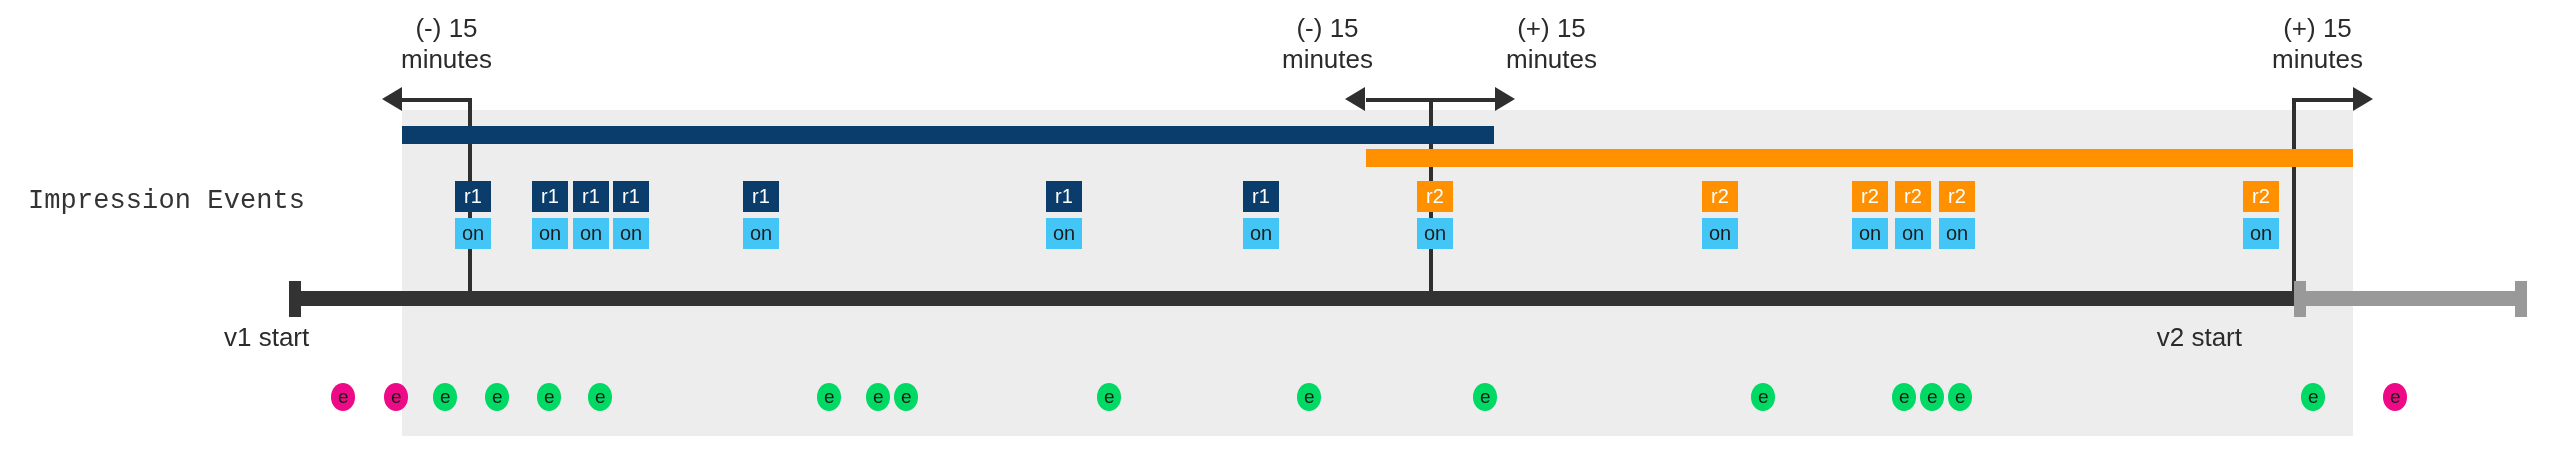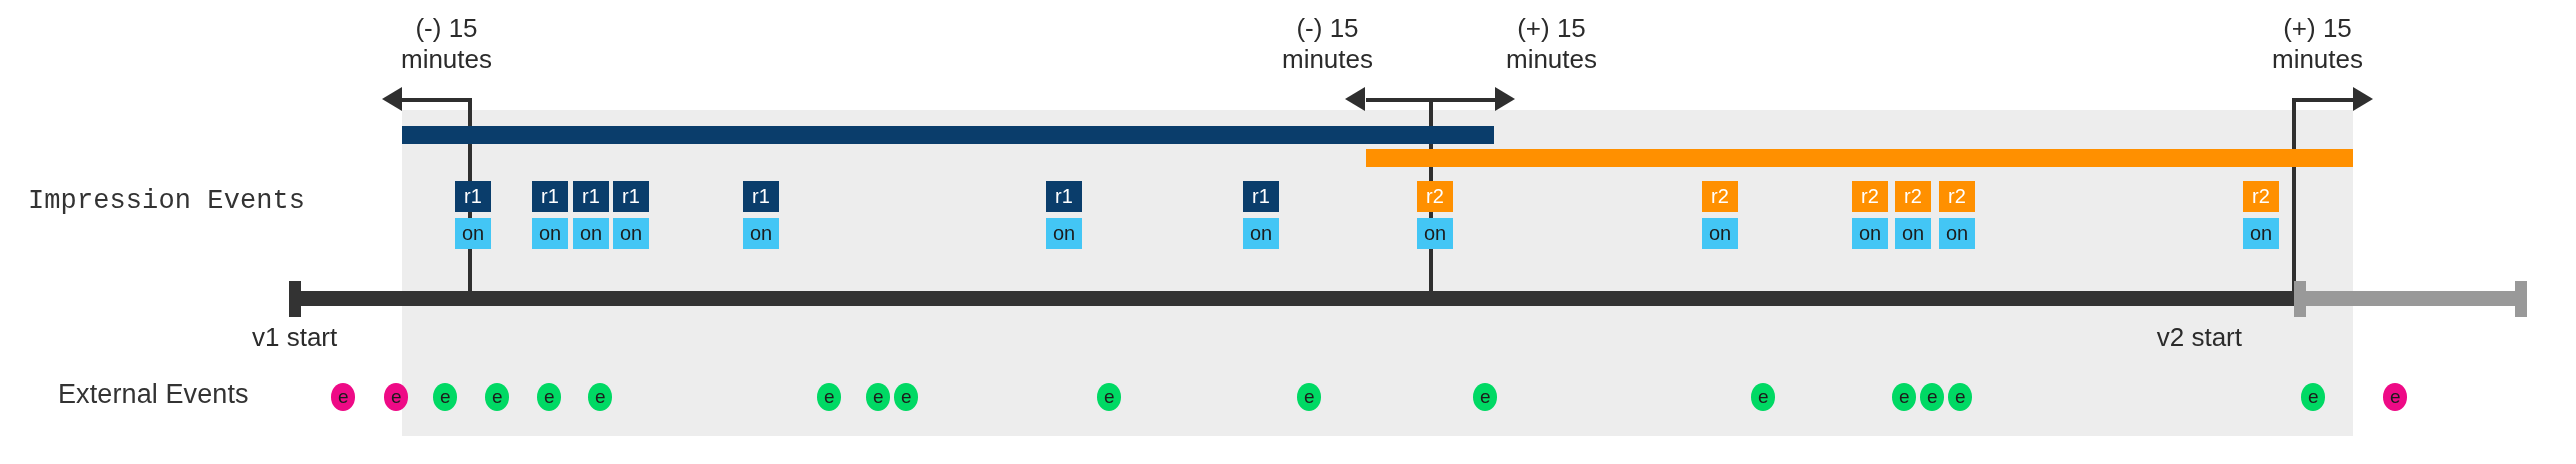--- a/index.html
+++ b/index.html
@@ -119,21 +119,20 @@
   }
 </style>
 </head>
 <body>
 
 <div id="stage">
 
   <div class="shade-band" id="shade-band" style="left: 402px; top: 110px; width: 1951px; height: 326px; background: rgb(237, 237, 237);"></div>
 
   <div class="row-label" id="impression-row-label" style="left:28px; top:186px;font-family:Liberation Mono, monospace;">Impression Events</div>
-  <div class="row-label" id="external-row-label" style="left:58px; top:379px;">External Events</div>
 
   <div id="callout-layer">
       <div class="callout" style="left: 357px; top: 13px;">(-) 15
 minutes</div>
       <div class="callout" style="left: 1238px; top: 13px;">(-) 15
 minutes</div>
       <div class="callout" style="left: 1462px; top: 13px;">(+) 15
 minutes</div>
       <div class="callout" style="left: 2228px; top: 13px;">(+) 15
 minutes</div>
@@ -183,21 +182,21 @@
       <div class="badge" style="left: 2243px; top: 181px; background: rgb(255, 144, 0);">r2</div>
       <div class="badge on" style="left: 2243px; top: 218px;">on</div>
     </div>
 
   <div id="axis-layer">
       <div class="axis-seg" style="left: 289px; top: 291px; width: 2005px; background: rgb(51, 51, 51);"></div>
       <div class="axis-seg" style="left: 2294px; top: 291px; width: 233px; background: rgb(153, 153, 153);"></div>
       <div class="axis-cap" style="left: 289px; top: 281px; background: rgb(51, 51, 51);"></div>
       <div class="axis-cap" style="left: 2294px; top: 281px; background: rgb(153, 153, 153);"></div>
       <div class="axis-cap" style="left: 2515px; top: 281px; background: rgb(153, 153, 153);"></div>
-      <div class="axis-tick-label" style="left: 252px; top: 322px;">v1 start</div>
+      <div class="axis-tick-label" style="left: 224px; top: 322px;">v1 start</div>
       <div class="axis-tick-label" style="left: 2242px; top: 322px; transform: translateX(-100%);">v2 start</div>
     </div>
 
   <div id="external-layer">
       <div class="edot" style="left: 331px; top: 383px; background: rgb(238, 10, 134);">e</div>
       <div class="edot" style="left: 384px; top: 383px; background: rgb(238, 10, 134);">e</div>
       <div class="edot" style="left: 433px; top: 383px; background: rgb(0, 217, 100);">e</div>
       <div class="edot" style="left: 485px; top: 383px; background: rgb(0, 217, 100);">e</div>
       <div class="edot" style="left: 537px; top: 383px; background: rgb(0, 217, 100);">e</div>
       <div class="edot" style="left: 588px; top: 383px; background: rgb(0, 217, 100);">e</div>

